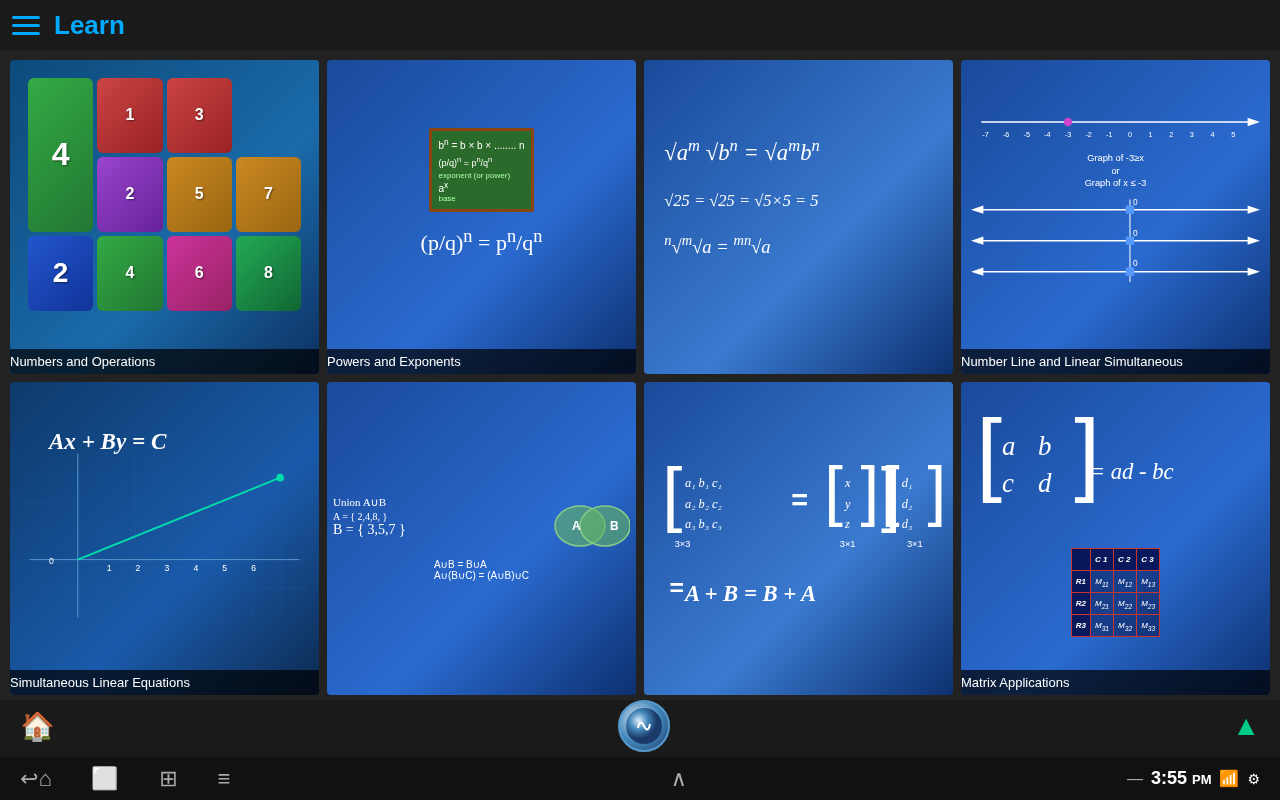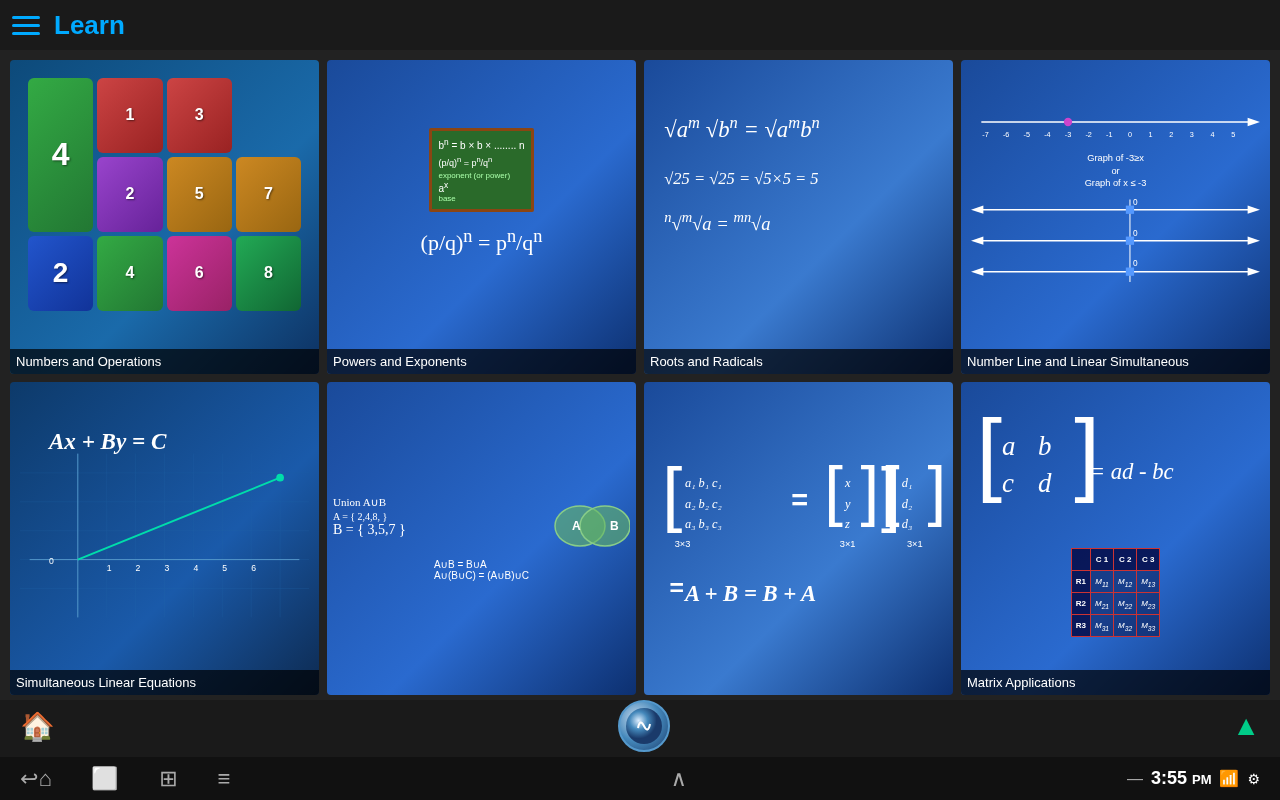--- a/index.html
+++ b/index.html
@@ -76,21 +76,21 @@
       justify-content: center;
       padding: 10px;
       position: relative;
       overflow: hidden;
     }
 
     .card-label {
       background: rgba(0,0,0,0.7);
       color: #fff;
       font-size: 13px;
-      padding: 5px 6px;
+      padding: 5px 0;
       font-weight: 500;
       margin-top: 20px;
     }
 
     
     
     .card-numbers {
       background: linear-gradient(135deg, #0d4a7a 0%, #1a6aaa 60%, #0d3060 100%);
     }
     .number-blocks {
@@ -260,22 +260,23 @@
     }
     .mini-matrix td {
       border: 1px solid #cc3333;
       padding: 2px 4px;
       text-align: center;
       font-style: italic;
     }
     .mini-matrix th {
       border: 1px solid #cc3333;
       padding: 6px 4px;
-      text-align: center;
+      text-align: left;
       background: rgba(0,0,60,0.6);
+      font-style: italic;
     }
   </style>
 </head>
 <body>
 
 <div class="header">
   <div class="hamburger-icon">
     <span></span>
     <span></span>
     <span></span>
@@ -330,21 +331,20 @@
             = √a<tspan font-size="16" baseline-shift="super">m</tspan>b<tspan font-size="16" baseline-shift="super">n</tspan>
           </text>
           <text x="10" y="90" fill="white" font-size="16" font-family="Times New Roman" font-style="italic">
             √25 = √25 = √5×5 = 5
           </text>
           <text x="10" y="135" fill="white" font-size="18" font-family="Times New Roman" font-style="italic">
             <tspan font-size="14" baseline-shift="super">n</tspan>√<tspan font-size="14" baseline-shift="super">m</tspan>√a = <tspan font-size="14" baseline-shift="super">mn</tspan>√a
           </text>
         </svg>
       </div>
-      <div class="card-label">Roots and Radicals</div>
     </div>
 
     <div class="topic-card card-numberline">
       <div class="card-image" style="flex-direction:column;">
         <svg width="100%" height="100%" viewBox="0 0 280 200">
 
           <line x1="10" y1="30" x2="270" y2="30" stroke="white" stroke-width="1.5"></line>
           <polygon points="268,26 280,30 268,34" fill="white"></polygon>
 
           <text x="14" y="45" fill="white" font-size="7" text-anchor="middle">-7</text>

